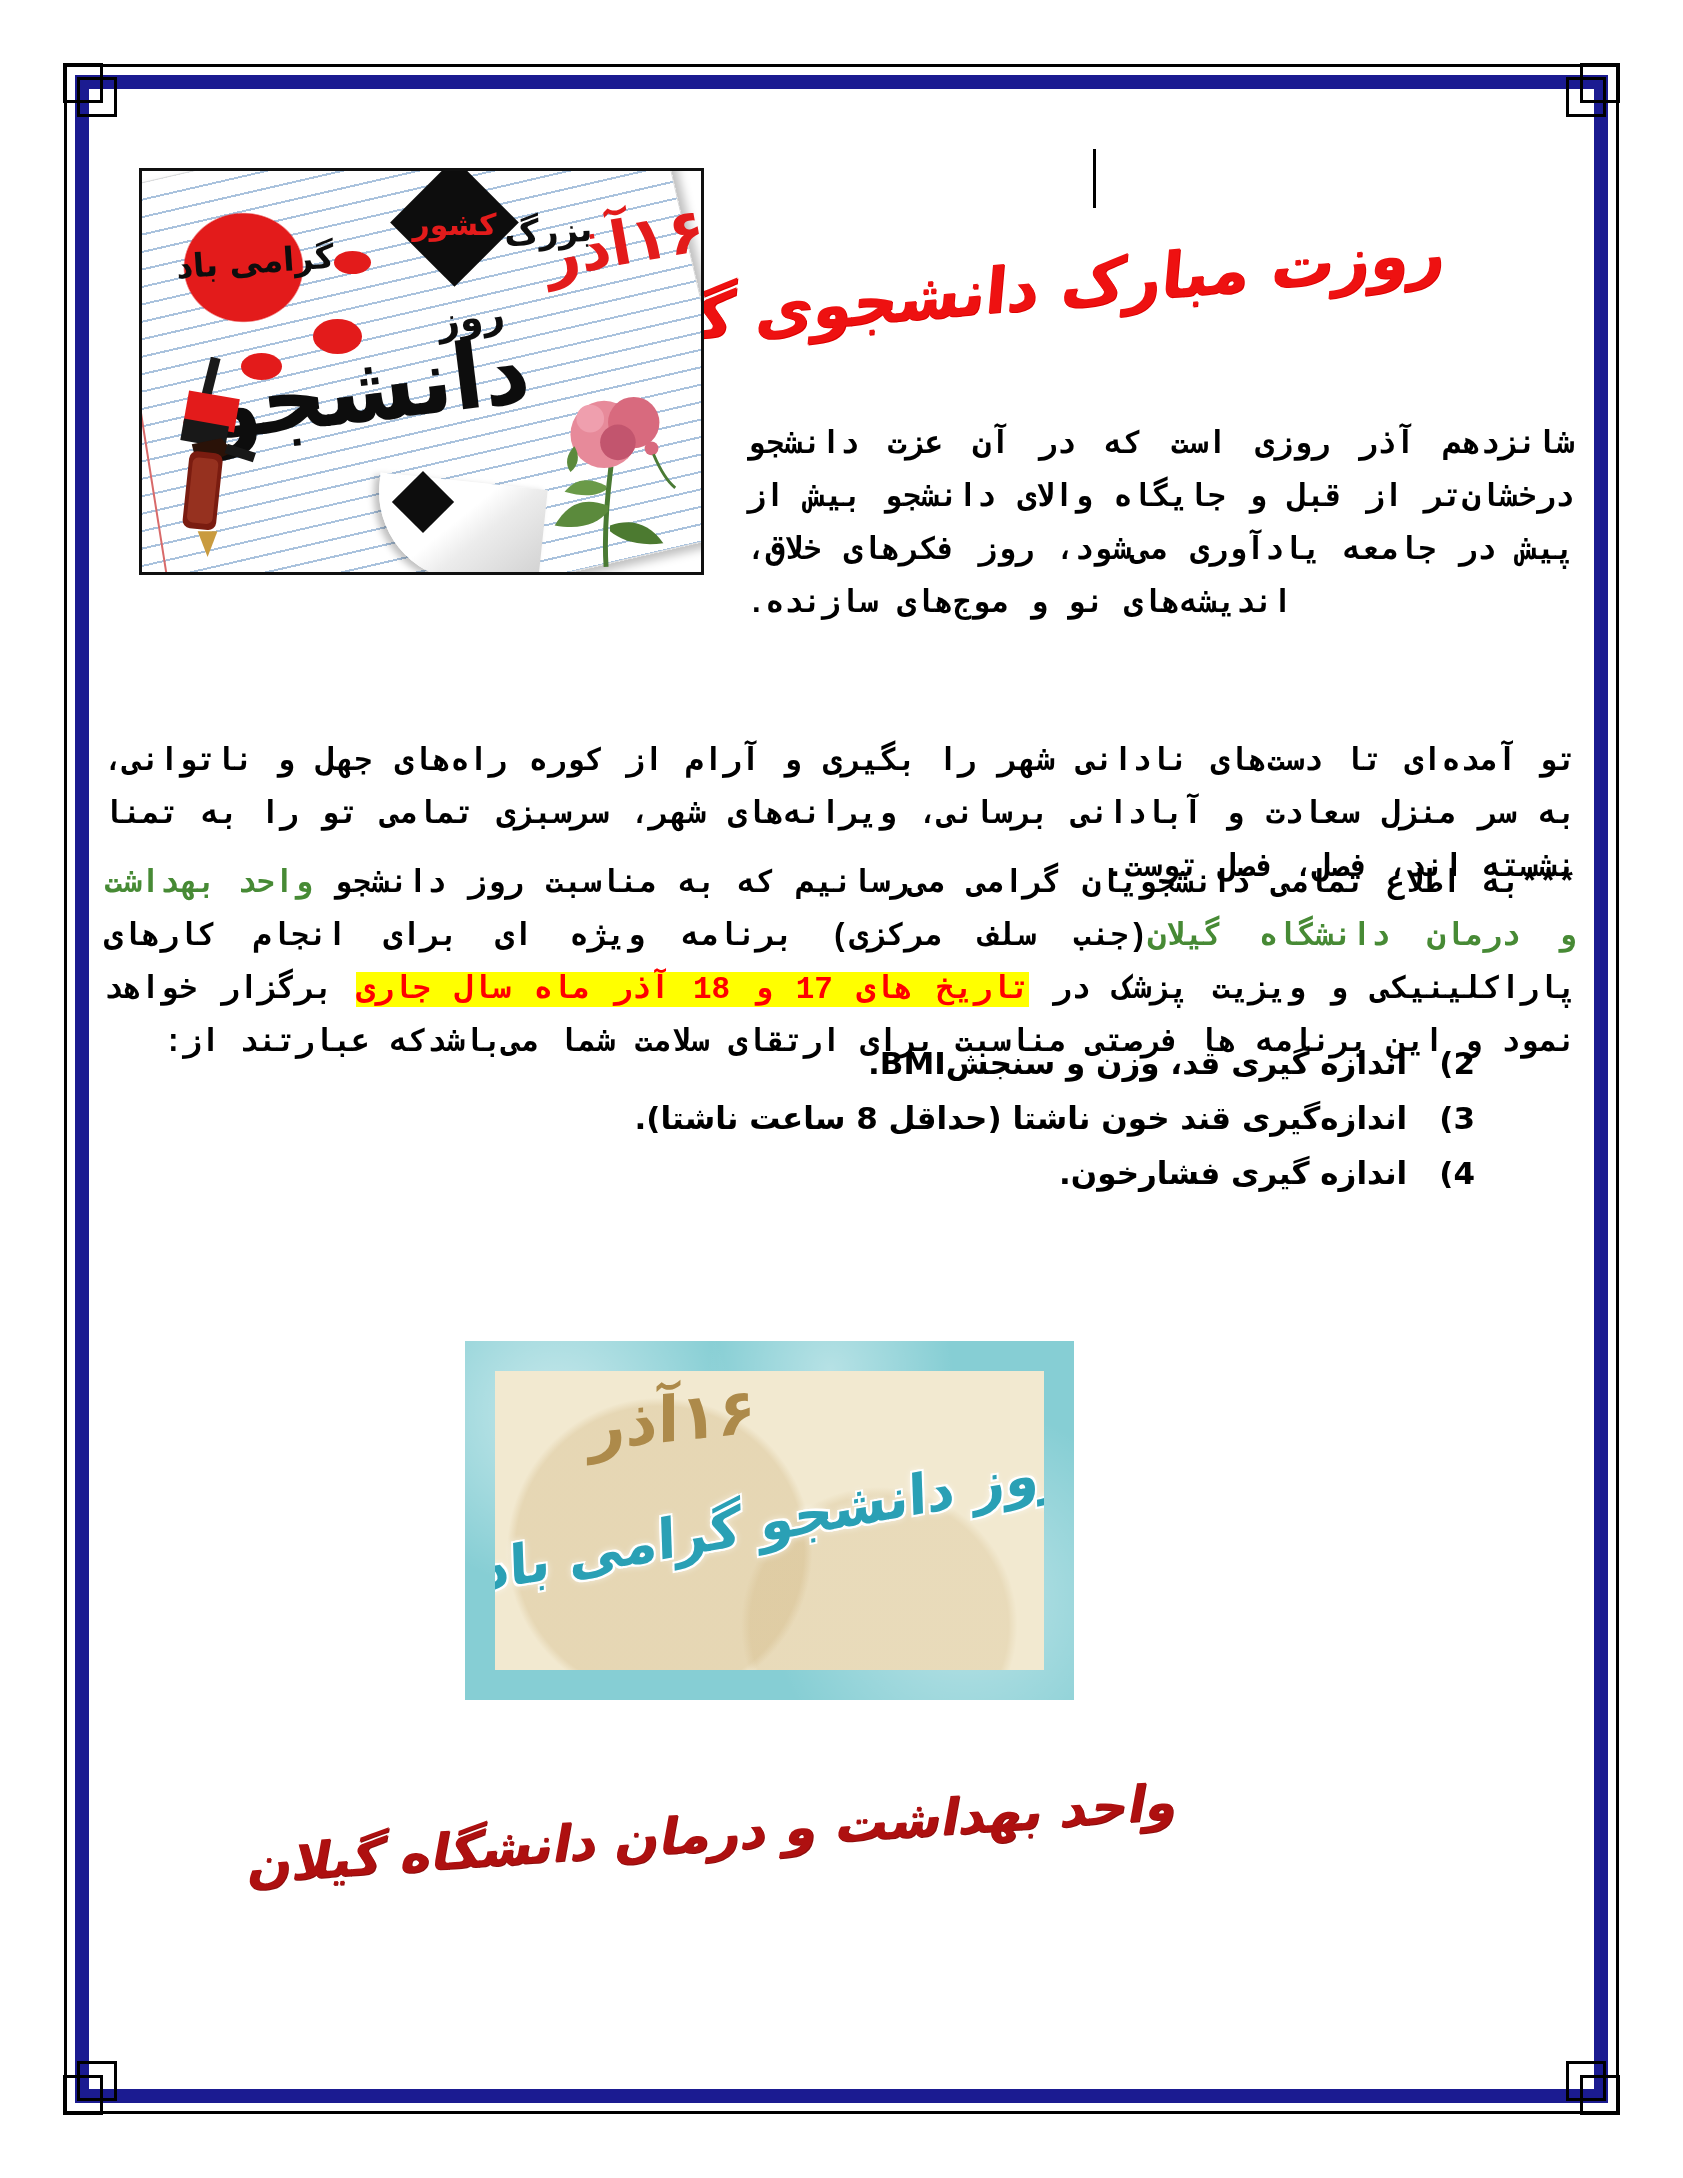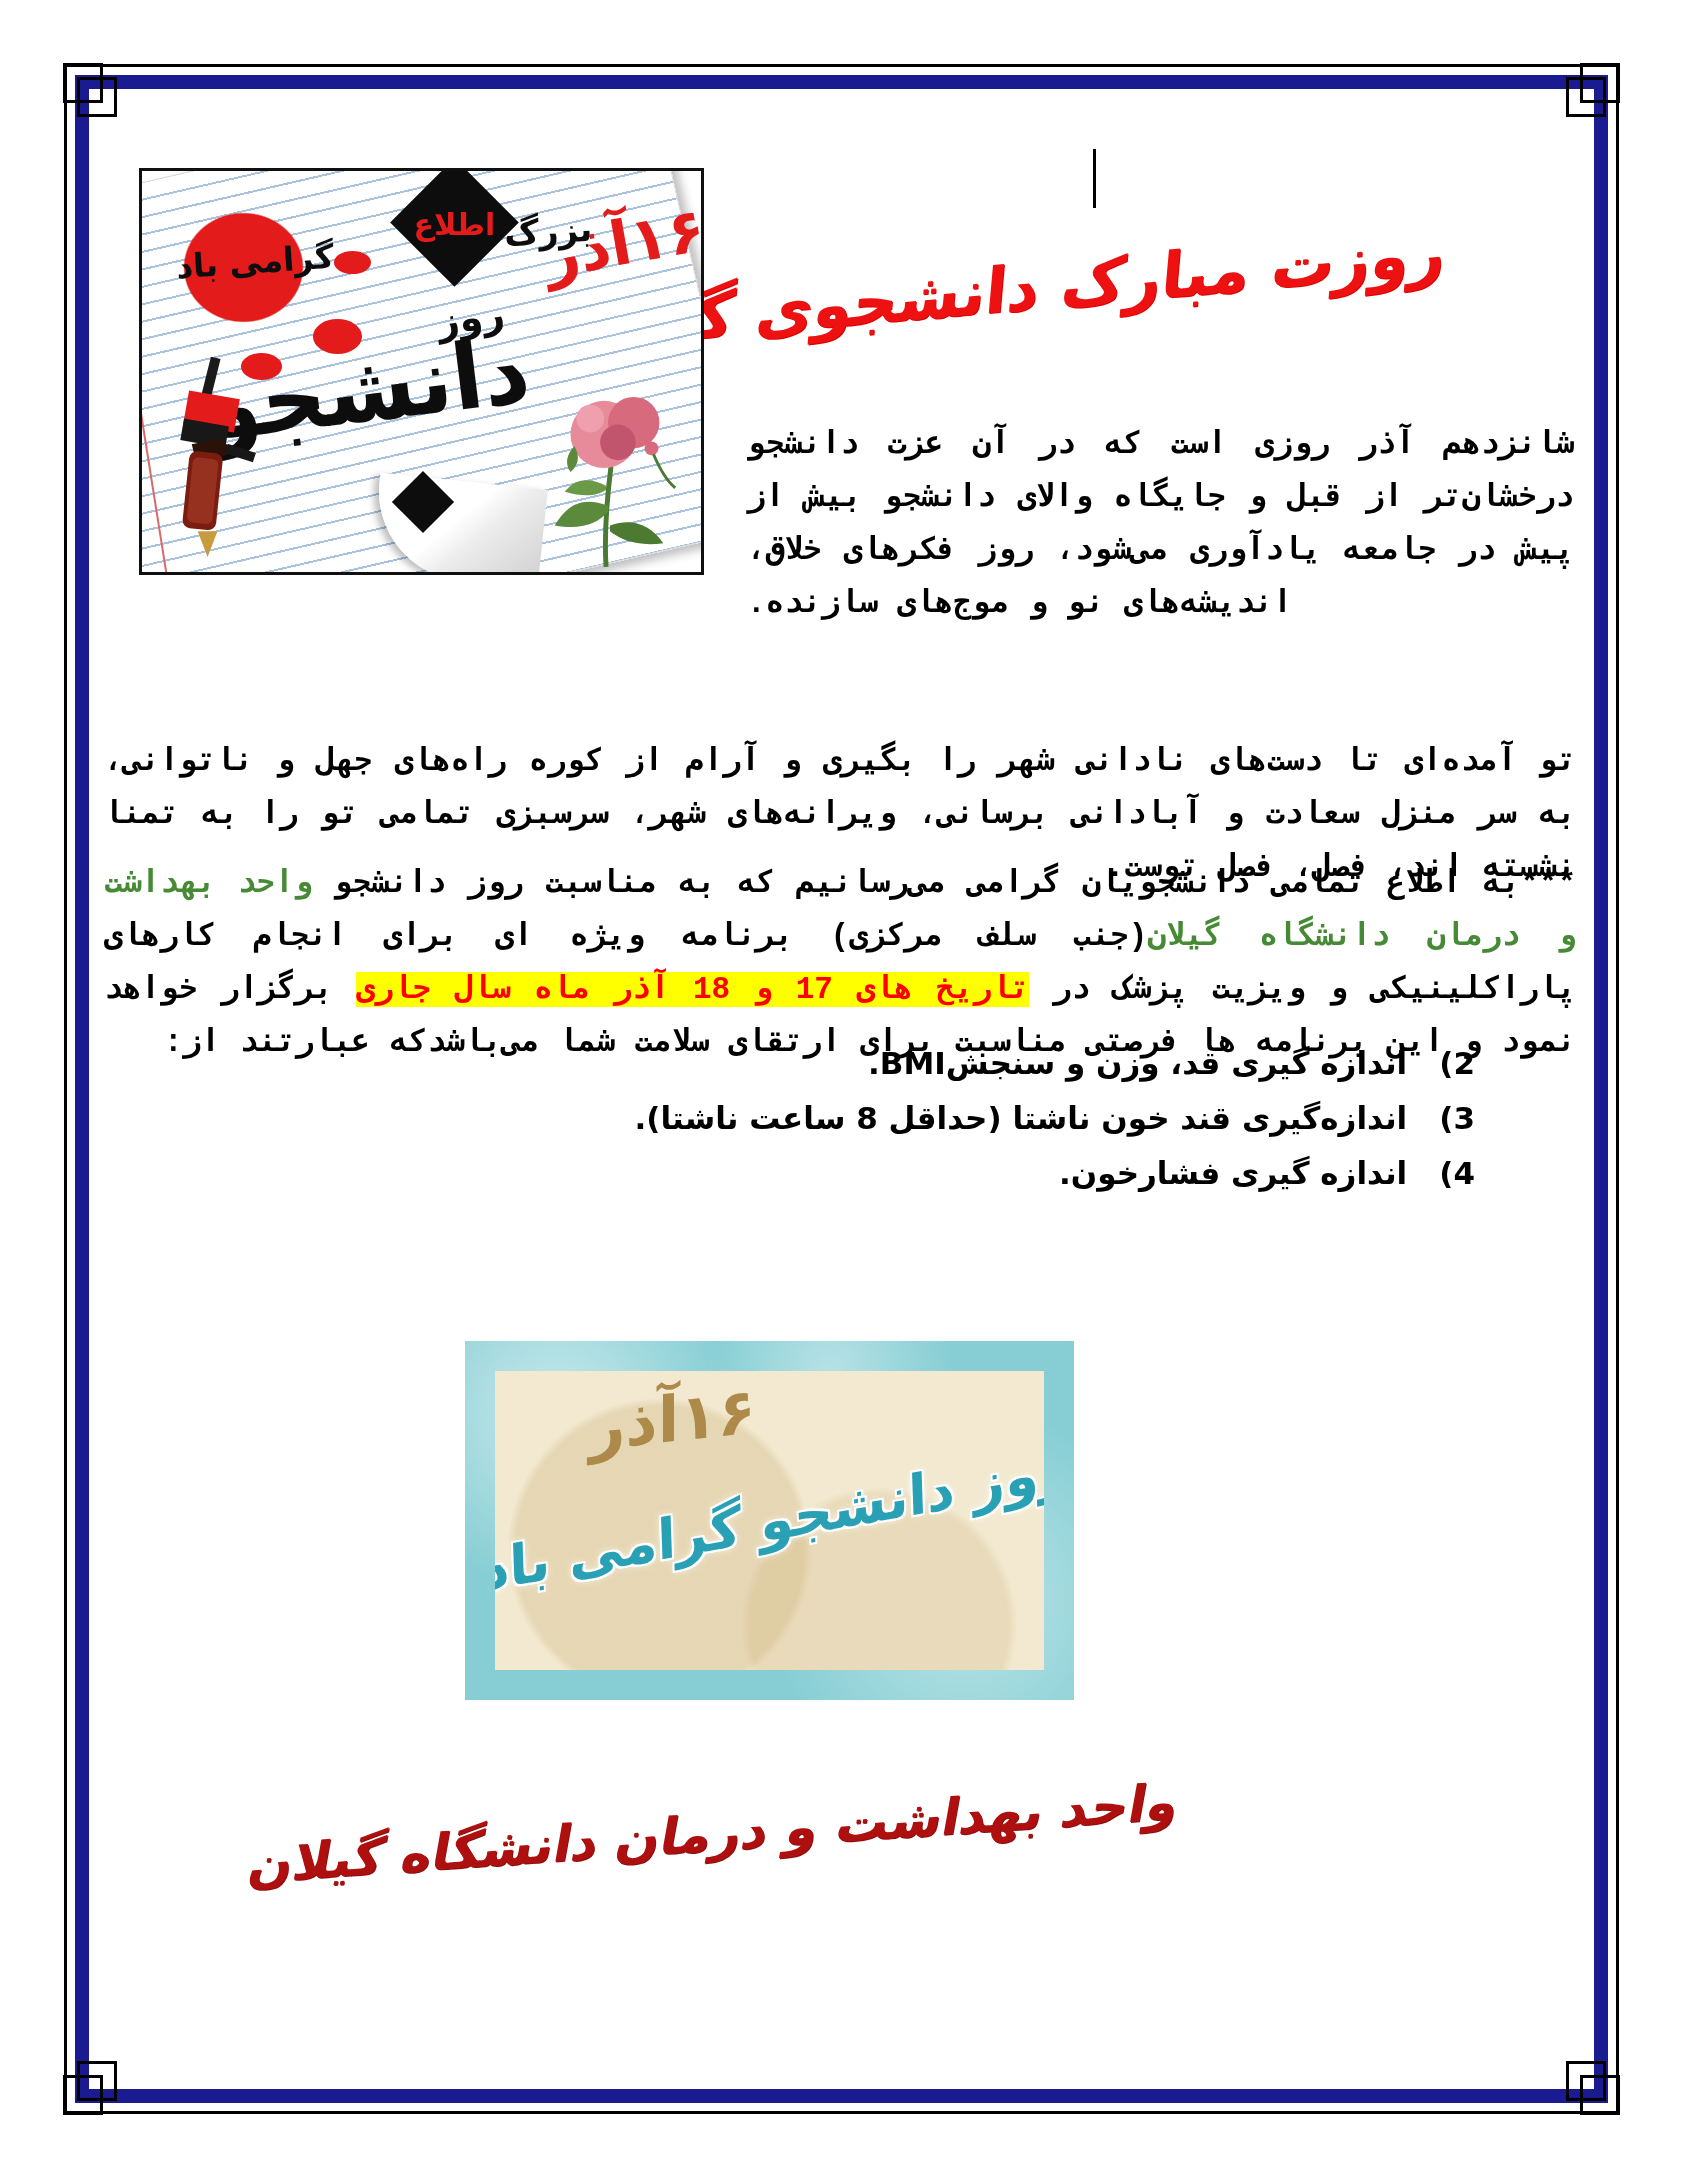--- a/index.html
+++ b/index.html
@@ -132,21 +132,21 @@
   <div class="cursor-bar"></div>
 
   <div class="greeting fa">روزت مبارک دانشجوی گرامی</div>
 
   <div class="poster">
     <div class="notebook"></div>
     <div class="curl"></div>
     <div class="splatter"></div>
     <div class="honored fa">گرامی باد</div>
     <div class="diamond-big"></div>
-    <div class="dasht fa">اطلاع</div>
+    <div class="dasht fa">کشور</div>
     <div class="bozorg fa">بزرگ</div>
     <div class="date16 fa">۱۶آذر</div>
     <div class="rooz fa">روز</div>
     <div class="daneshjoo fa">دانشجو</div>
     <div class="diamond-small"></div>
     <svg class="rifle" width="119" height="203" viewBox="0 0 120 205">
       <rect x="48" y="0" width="10" height="60" fill="#1a1a1a" transform="rotate(14 53 30)"></rect>
       <rect x="30" y="38" width="52" height="34" fill="#e31b1b" transform="rotate(10 56 55)"></rect>
       <rect x="26" y="66" width="46" height="22" fill="#181818" transform="rotate(10 49 77)"></rect>
       <polygon points="36,88 66,82 78,96 60,104 40,104" fill="#2a1208"></polygon>

